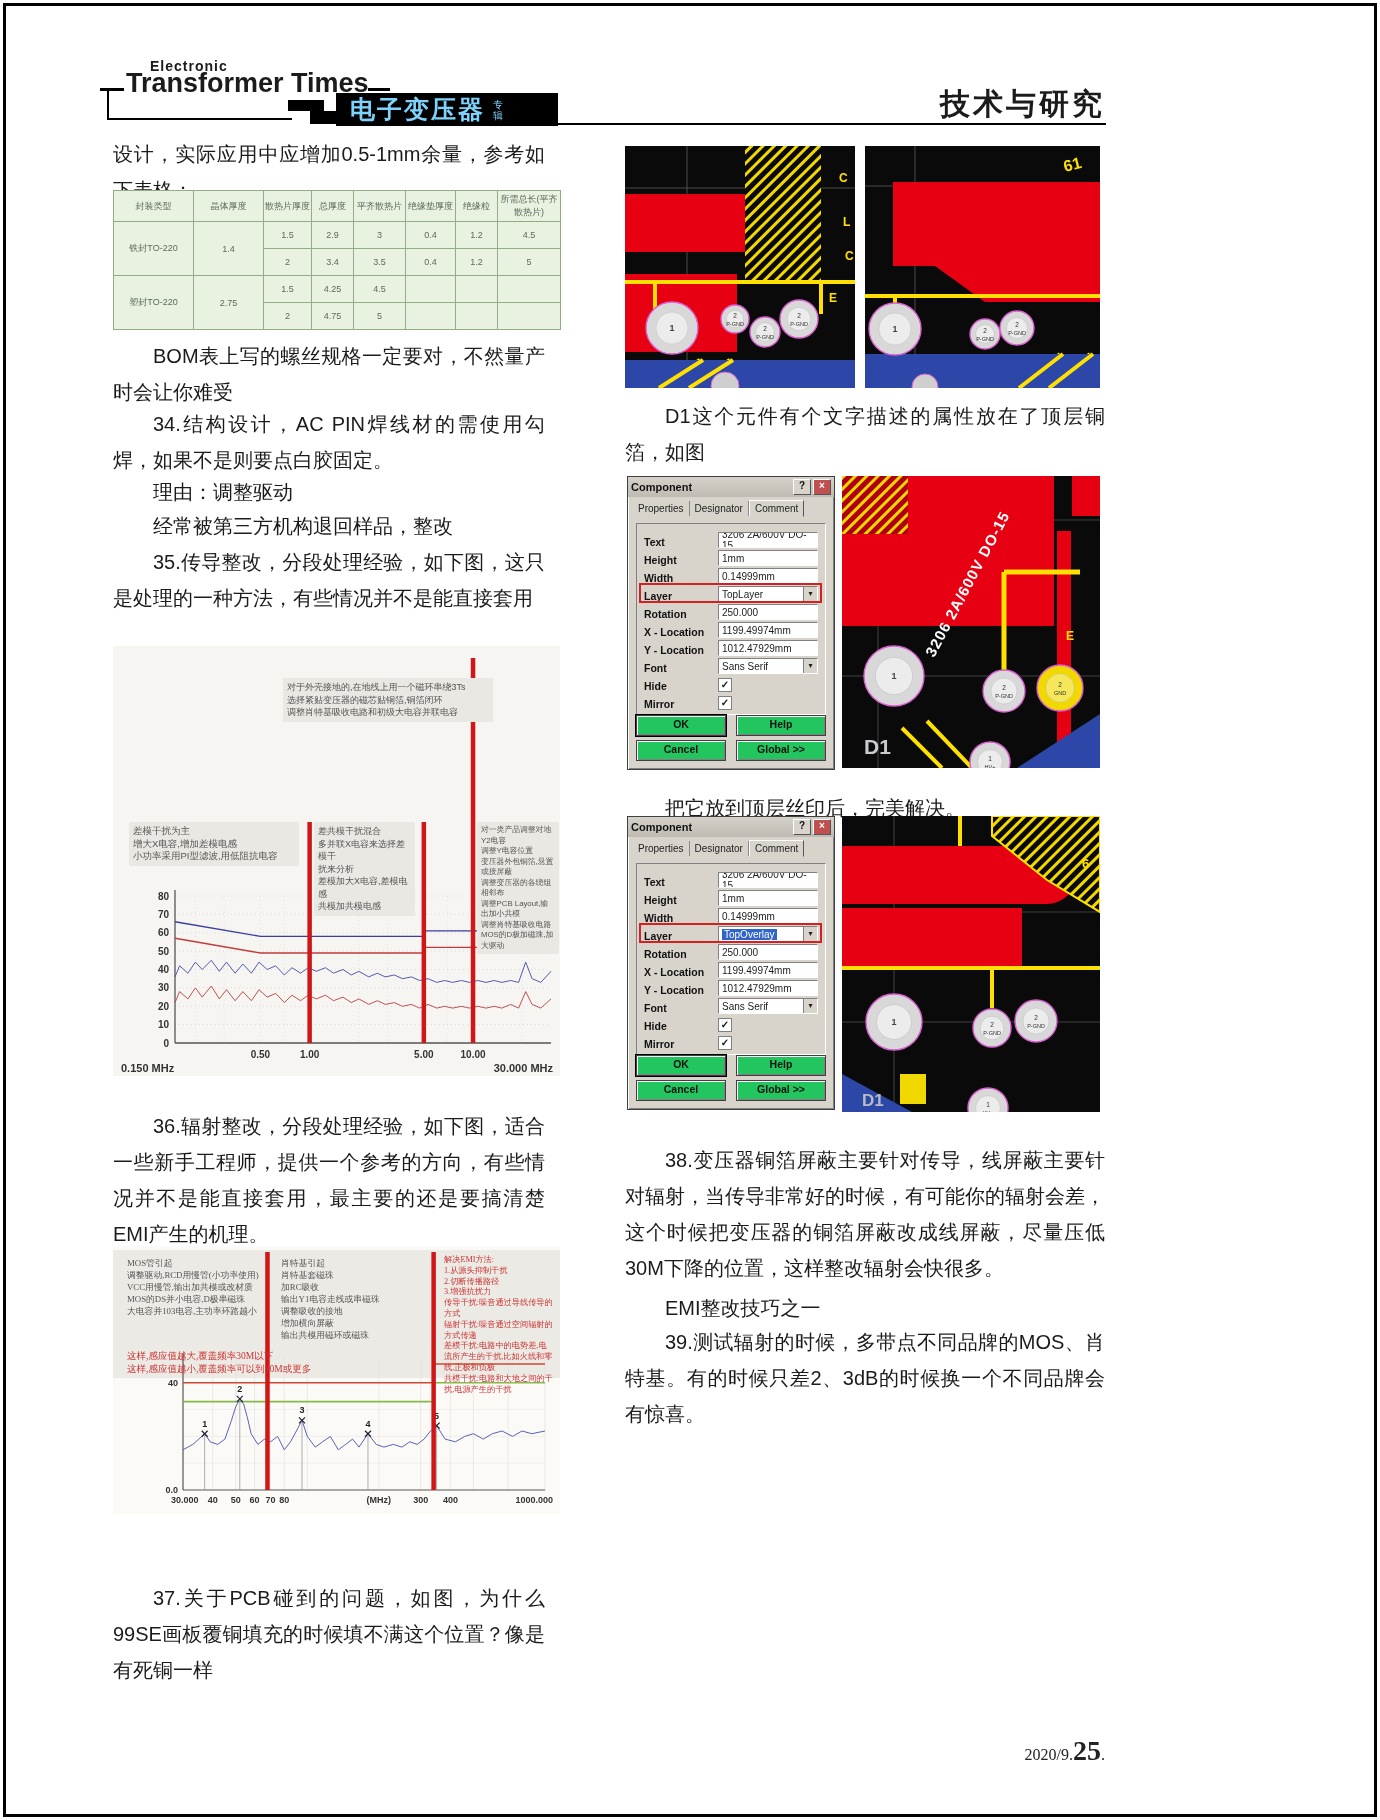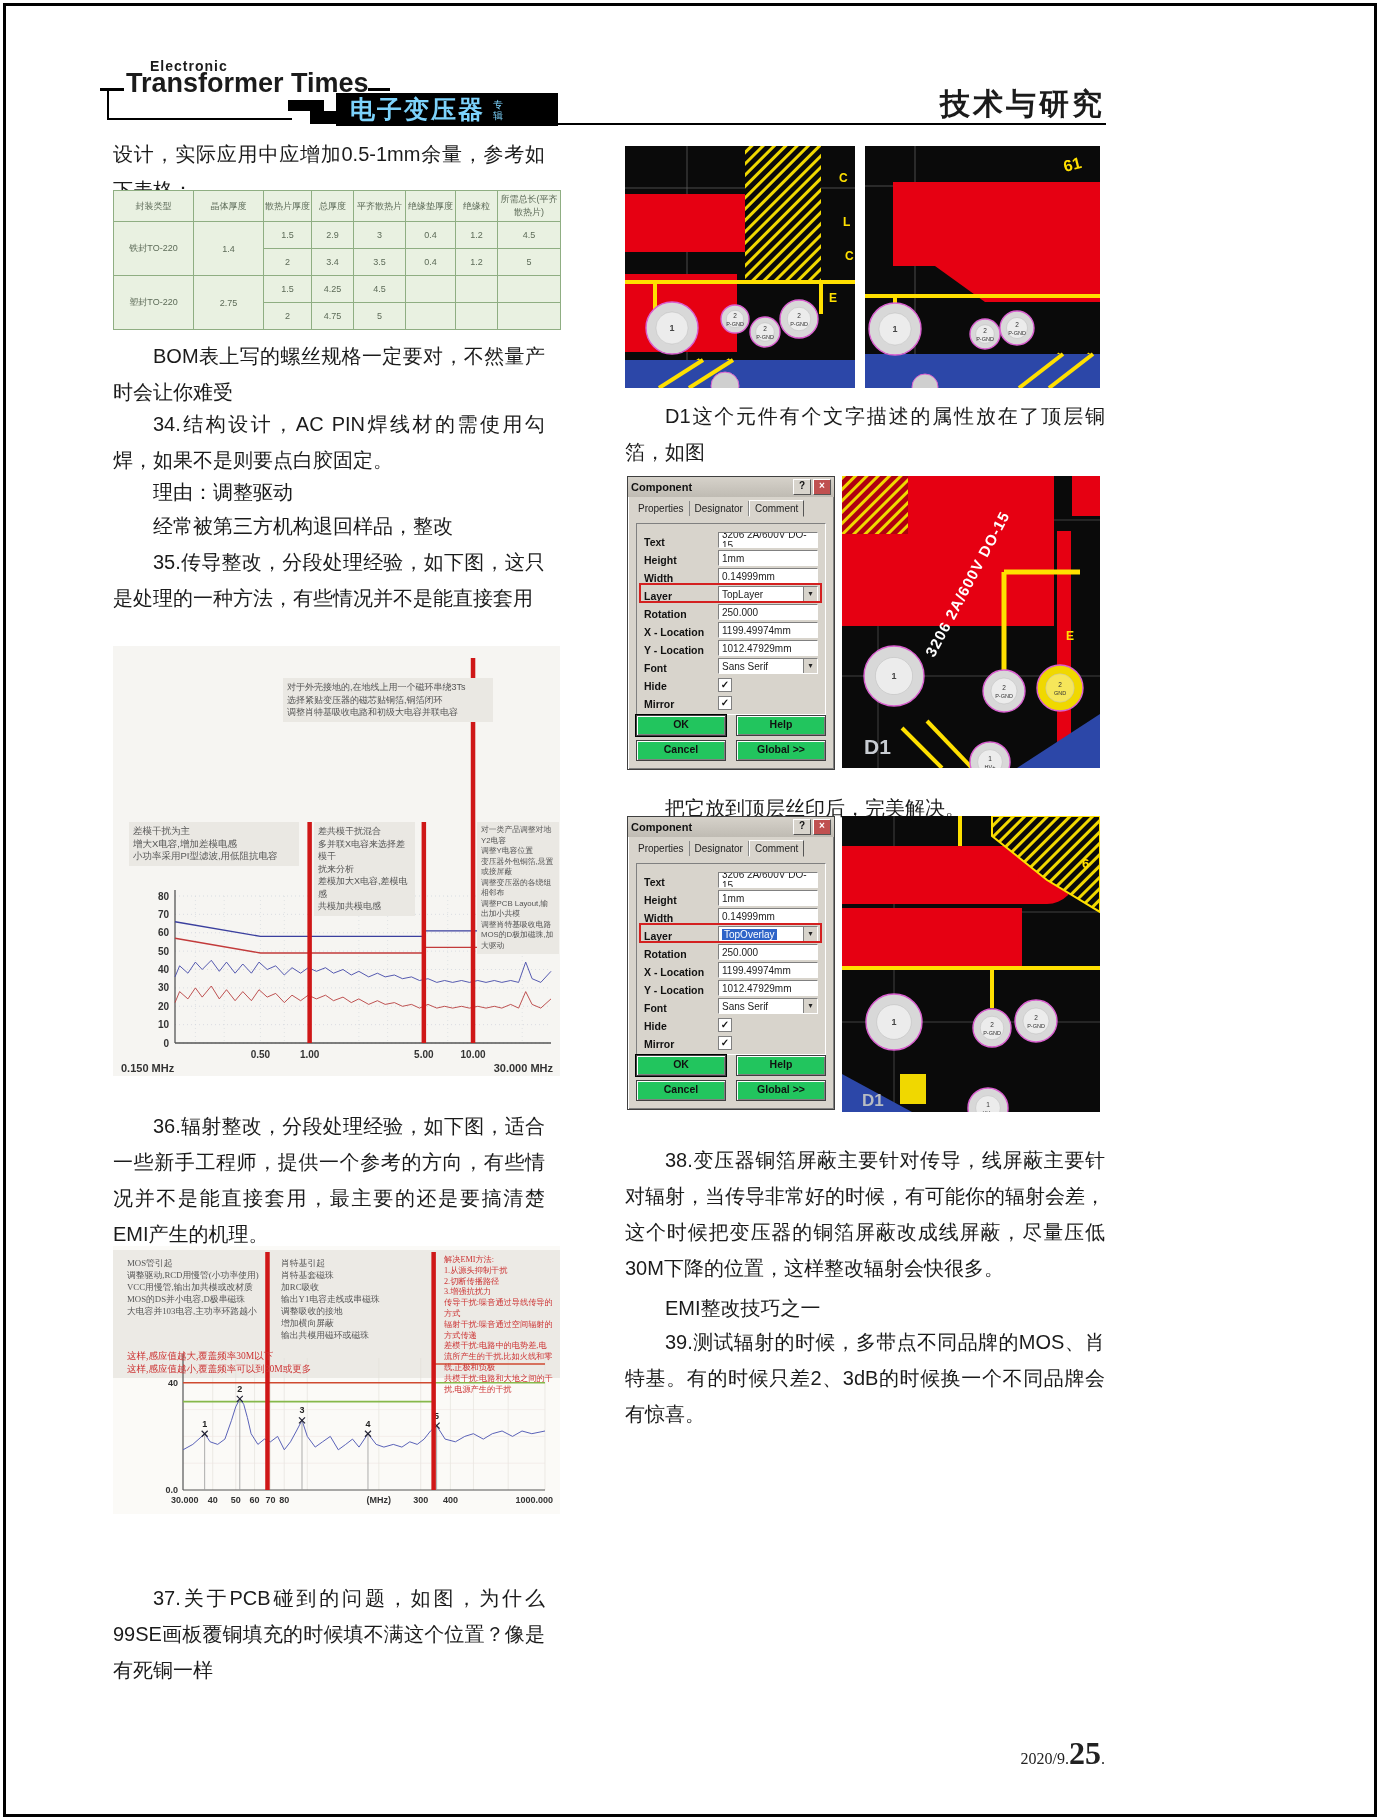--- a/index.html
+++ b/index.html
@@ -78,21 +78,21 @@
             grid-template-columns:1fr 1fr;gap:4px 10px;}
   .btn{height:19px;background:#22c55e;border:1px solid #404040;
        box-shadow:inset 1px 1px 0 #fff,inset -1px -1px 0 #808080;
        font-size:10.5px;font-weight:bold;text-align:center;line-height:17px;color:#111;}
   
   .pcb{position:absolute;background:#000;}
   
   .footer{position:absolute;left:880px;top:1735px;width:225px;text-align:right;
           font-family:"Liberation Serif",serif;color:#222;}
   .footer .small{font-size:16px;}
-  .footer .big{font-size:32px;font-weight:bold;}
+  .footer .big{font-size:28px;font-weight:bold;}
 </style>
 </head>
 <body>
 
 <div class="page">
   <div class="frame"></div>
 
   <div class="logo">
     <span class="logo-small">Electronic</span>
     <span class="logo-main">Transformer Times</span>

